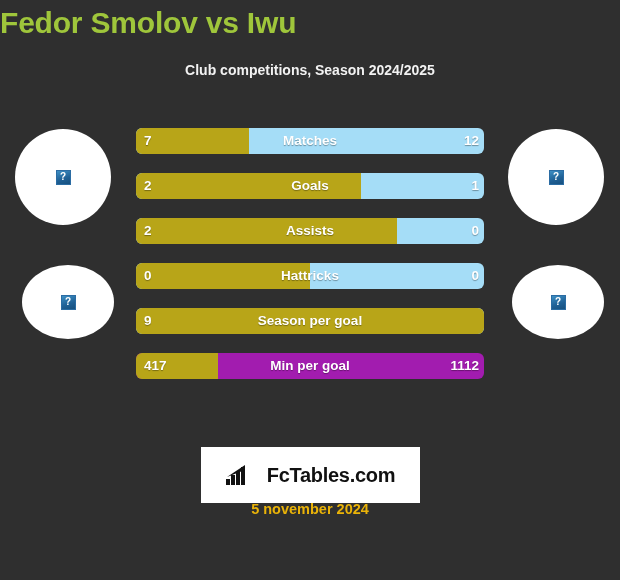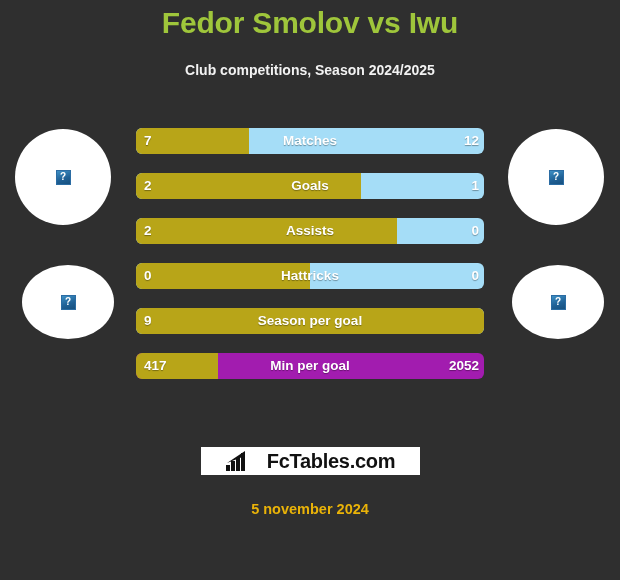--- a/index.html
+++ b/index.html
@@ -21,21 +21,21 @@
     width: 620px;
     height: 580px;
   }
 
   
   .title {
     position: absolute;
     top: 6px;
     left: 0;
     width: 620px;
-    text-align: center;
+    text-align: left;
     font-size: 30px;
     font-weight: bold;
     color: #9fc63b;
     letter-spacing: -0.2px;
     white-space: nowrap;
   }
   .subtitle {
     position: absolute;
     top: 62px;
     left: 0;
@@ -136,21 +136,21 @@
   }
   .bar-val.left  { left: 8px; }
   .bar-val.right { right: 5px; }
 
   
   .logo-box {
     position: absolute;
     left: 201px;
     top: 447px;
     width: 219px;
-    height: 28px;
+    height: 56px;
     background: #ffffff;
     display: flex;
     align-items: center;
     justify-content: center;
     gap: 19px;
   }
   .logo-icon {
     width: 22px;
     height: 20px;
     display: block;
@@ -236,21 +236,21 @@
       <div class="bar-fill" style="width: 100%; background: rgb(184, 165, 24);"></div>
       <div class="bar-val left">9</div>
       <div class="bar-label">Season per goal</div>
       <div class="bar-val right"></div>
     </div>
 
     <div class="bar-row" style="background: #a21caf;">
       <div class="bar-fill" style="width: 23.6%; background: rgb(184, 165, 24);"></div>
       <div class="bar-val left">417</div>
       <div class="bar-label">Min per goal</div>
-      <div class="bar-val right">2052</div>
+      <div class="bar-val right">1112</div>
     </div>
 
   </div>
 
   <div class="logo-box">
     <svg class="logo-icon" viewBox="0 0 22 20">
       <rect x="0" y="14" width="4" height="6" fill="#111111"></rect>
       <rect x="5" y="10" width="4" height="10" fill="#111111"></rect>
       <rect x="10" y="6" width="4" height="14" fill="#111111"></rect>
       <rect x="15" y="2" width="4" height="18" fill="#111111"></rect>

